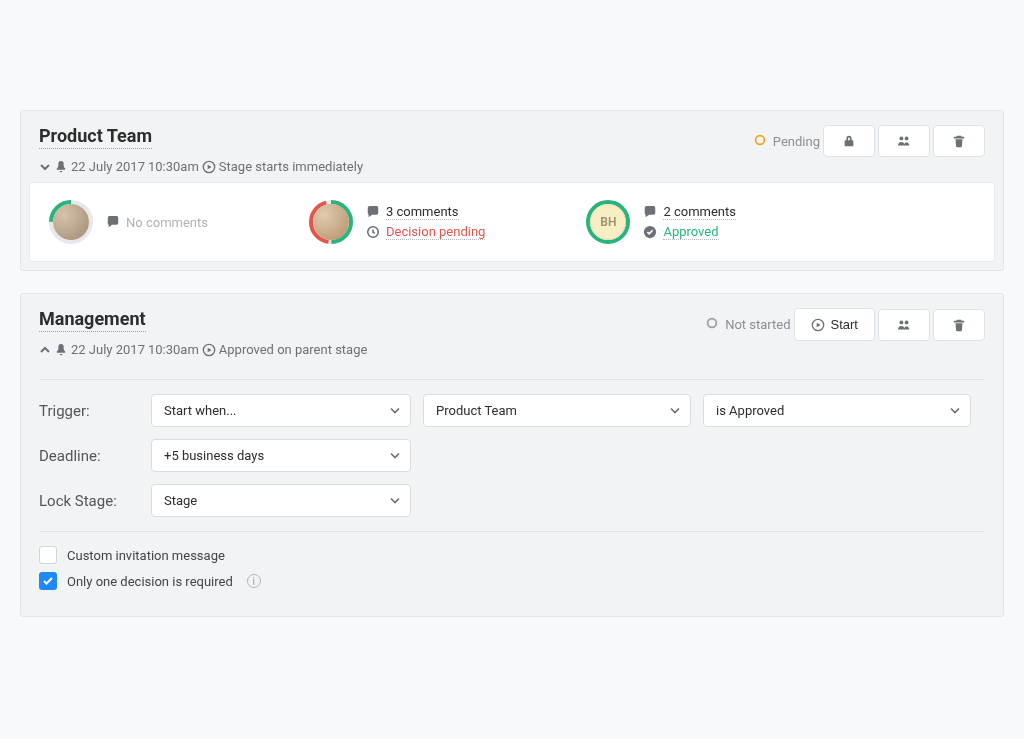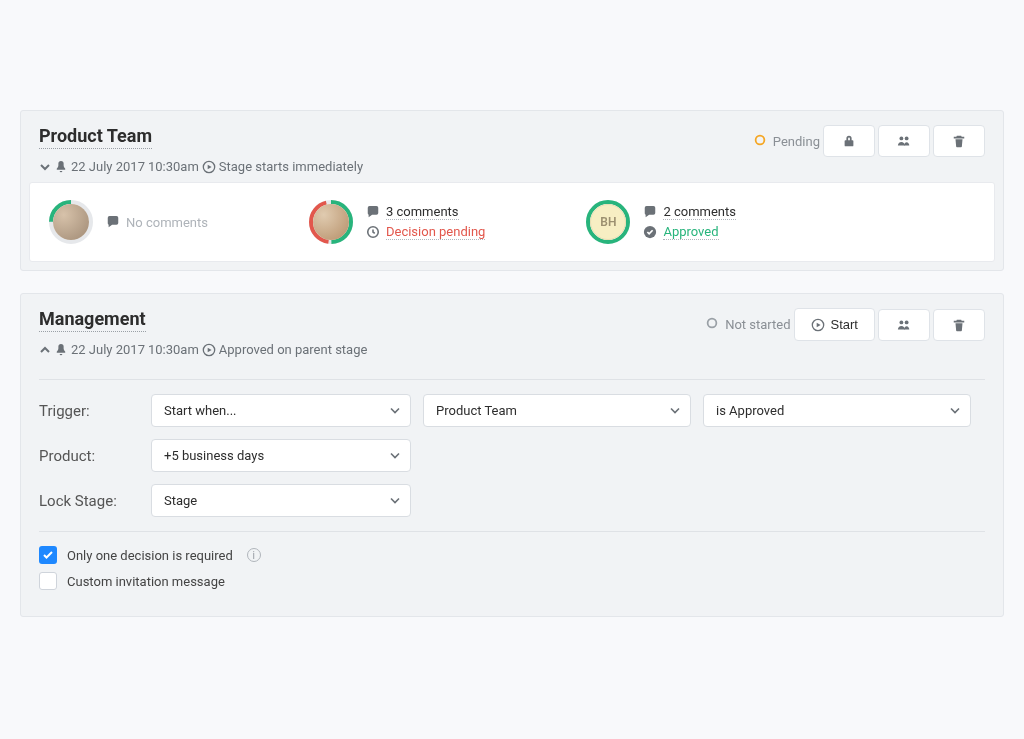--- a/index.html
+++ b/index.html
@@ -465,51 +465,51 @@
         </div>
         <div class="select w268">
           <span>is Approved</span>
           <span class="sel-caret"><svg viewBox="0 0 10 10">
                 <path d="M1 3l4 4 4-4" fill="none" stroke="currentColor" stroke-width="1.6"></path>
               </svg></span>
         </div>
       </div>
 
       <div class="form-row">
-        <div class="form-label">Product:</div>
+        <div class="form-label">Deadline:</div>
         <div class="select w260">
           <span>+5 business days</span>
           <span class="sel-caret"><svg viewBox="0 0 10 10">
                 <path d="M1 3l4 4 4-4" fill="none" stroke="currentColor" stroke-width="1.6"></path>
               </svg></span>
         </div>
       </div>
 
       <div class="form-row">
         <div class="form-label">Lock Stage:</div>
         <div class="select w260">
           <span>Stage</span>
           <span class="sel-caret"><svg viewBox="0 0 10 10">
                 <path d="M1 3l4 4 4-4" fill="none" stroke="currentColor" stroke-width="1.6"></path>
               </svg></span>
         </div>
       </div>
 
       <div class="divider"></div>
+
+      <div class="checkbox-row">
+        <span class="chk unchecked"></span>
+        <span>Custom invitation message</span>
+      </div>
 
       <div class="checkbox-row">
         <span class="chk checked">
           <svg viewBox="0 0 12 12">
               <path d="M2 6l2.5 2.5L10 3" fill="none" stroke="#fff" stroke-width="2"></path>
             </svg>
         </span>
         <span>Only one decision is required</span>
         <span class="info-mark">i</span>
       </div>
-
-      <div class="checkbox-row">
-        <span class="chk unchecked"></span>
-        <span>Custom invitation message</span>
-      </div>
     </div>
   </div>
 
 </div>
 
 </body></html>

